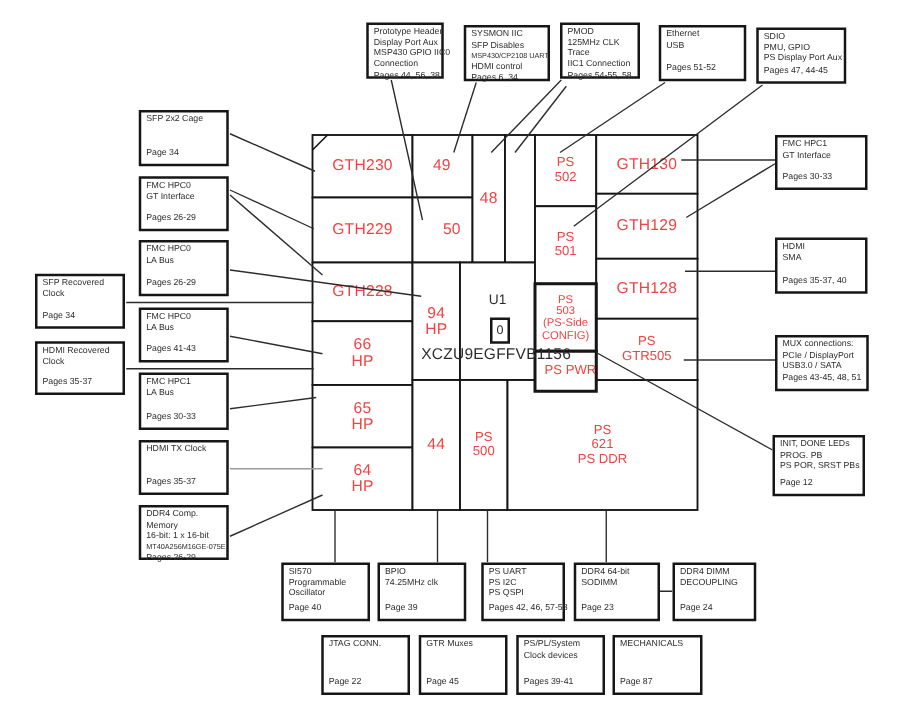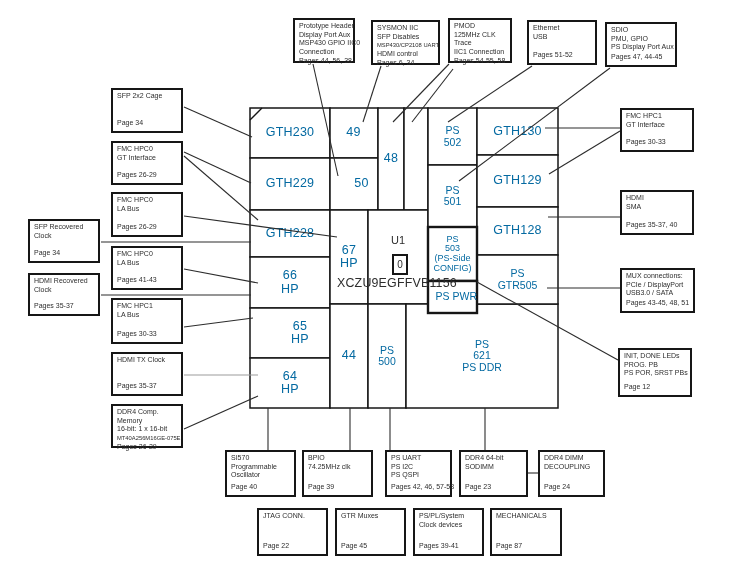--- a/index.html
+++ b/index.html
@@ -4,21 +4,21 @@
 <style>
   html,body { margin:0; padding:0; background:#ffffff; }
   body { width:730px; height:565px; font-family:"Liberation Sans", sans-serif; }
   #canvas { position:relative; width:730px; height:565px; background:#fff; overflow:hidden; }
   svg.layer { position:absolute; left:0; top:0; pointer-events:none; }
   #cells-layer { z-index:1; }
   #labels { position:absolute; left:0; top:0; width:730px; height:565px; z-index:2; pointer-events:none; }
   #lines-layer { z-index:3; }
   #callouts { position:absolute; left:0; top:0; width:730px; height:565px; z-index:4; }
   .bank-label { position:absolute; display:flex; flex-direction:column; align-items:center;
-                justify-content:center; text-align:center; color:#0369a1; line-height:1.08; }
+                justify-content:center; text-align:center; color:#ef4444; line-height:1.08; }
   .bank-label.lg { font-size:12.5px; letter-spacing:0.2px; }
   .bank-label.md { font-size:10.5px; }
   .bank-label.sm { font-size:9px; }
   .callout { position:absolute; box-sizing:border-box; background:#fff; border:2px solid #161616;
              padding:2px 1px 2px 4px; font-size:7px; line-height:8.7px; color:#2d2d2d; }
   .callout .ln { white-space:nowrap; }
   .callout .ln.small { font-size:5.8px; }
   .callout .page { white-space:nowrap; }
   .callout .page.pinned { position:absolute; left:4px; bottom:3px; }
   #part-number { position:absolute; left:337px; top:276px; font-size:12.4px; letter-spacing:0.2px;
@@ -69,39 +69,39 @@
       <div class="bank-label lg" style="left: 250px; top: 158px; width: 80px; height: 52px;">
         <div>GTH229</div>
       </div>
       <div class="bank-label lg" style="left: 250px; top: 210px; width: 80px; height: 47px;">
         <div>GTH228</div>
       </div>
       <div class="bank-label lg" style="left: 250px; top: 257px; width: 80px; height: 51px;">
         <div>66</div>
         <div>HP</div>
       </div>
-      <div class="bank-label lg" style="left: 250px; top: 308px; width: 80px; height: 50px; margin-left: 10px;">
+      <div class="bank-label lg" style="left: 250px; top: 308px; width: 80px; height: 50px;">
         <div>65</div>
         <div>HP</div>
       </div>
       <div class="bank-label lg" style="left: 250px; top: 358px; width: 80px; height: 50px;">
         <div>64</div>
         <div>HP</div>
       </div>
       <div class="bank-label lg" style="left: 330px; top: 108px; width: 47px; height: 50px;">
         <div>49</div>
       </div>
       <div class="bank-label lg" style="left: 330px; top: 158px; width: 63px; height: 52px;">
         <div>50</div>
       </div>
       <div class="bank-label lg" style="left: 378px; top: 108px; width: 26px; height: 102px;">
         <div>48</div>
       </div>
       <div class="bank-label lg" style="left: 330px; top: 210px; width: 38px; height: 94px;">
-        <div>67</div>
+        <div>94</div>
         <div>HP</div>
       </div>
       <div class="bank-label lg" style="left: 330px; top: 304px; width: 38px; height: 104px;">
         <div>44</div>
       </div>
       <div class="bank-label md" style="left: 368px; top: 304px; width: 38px; height: 104px;">
         <div>PS</div>
         <div>500</div>
       </div>
       <div class="bank-label md" style="left: 406px; top: 304px; width: 152px; height: 104px;">

